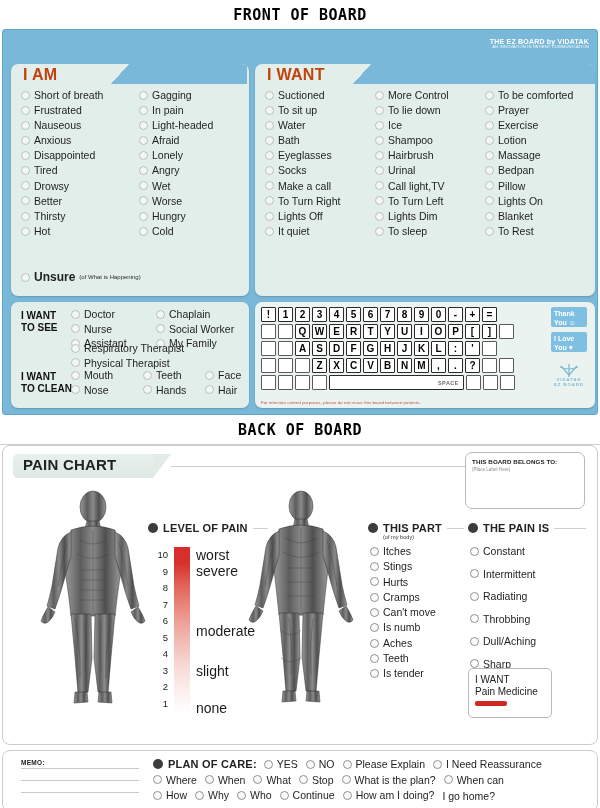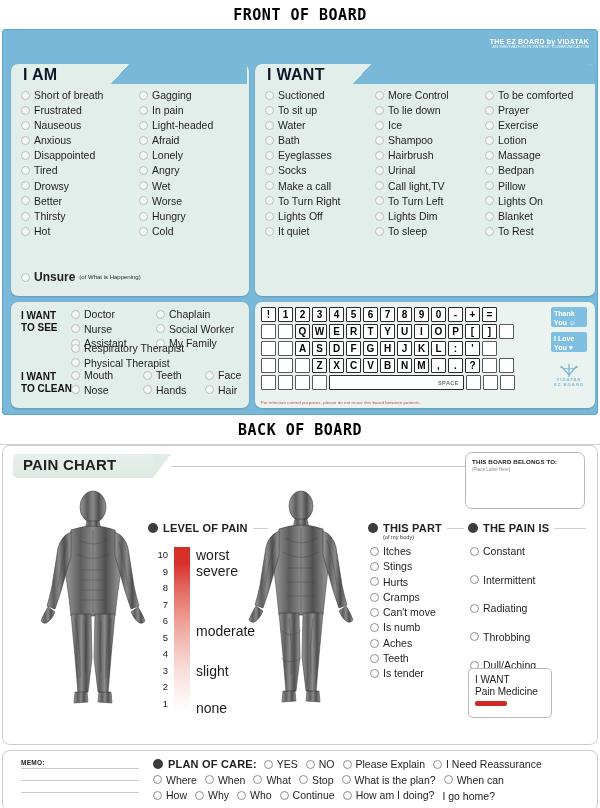--- a/index.html
+++ b/index.html
@@ -53,21 +53,21 @@
   .tab-clip{
     position:absolute;left:0;top:0;height:20px;
     background:#79b8d8;
   }
   .tab-diag{
     position:absolute;top:0;height:20px;width:18px;
     background:linear-gradient(to bottom right, #e2eee9 49.6%, #79b8d8 50.4%);
   }
   .panel-title{
     position:absolute;top:2px;left:12px;
-    font-size:16px;font-weight:bold;color:#0f172a;letter-spacing:.3px;
+    font-size:16px;font-weight:bold;color:#c2410c;letter-spacing:.3px;
   }
 
   
   .opt{display:flex;align-items:center;gap:4px;line-height:1;}
   .radio{
     width:9px;height:9px;border-radius:50%;
     border:1px solid #b9bfbd;background:#f2f7f5;
     flex:0 0 auto;box-sizing:border-box;
   }
   .radio.dark{border:1px solid #8c9390;background:#fbfcfc;}
@@ -182,21 +182,21 @@
   #scale-nums{position:absolute;left:152px;top:547px;width:16px;text-align:right;}
   #scale-nums div{font-size:9.5px;line-height:16.5px;color:#1c1c1c;}
   #scale-bar{
     position:absolute;left:174px;top:547px;width:16px;height:165px;
     background:linear-gradient(to bottom,#d62f2a 0%,#d8312c 10%,#e2655c 24%,#eb9389 40%,#f3bdb6 58%,#f8dcd8 74%,#fcf0ee 88%,#ffffff 100%);
   }
   #scale-words div{position:absolute;font-size:14px;color:#1c1c1c;left:196px;}
 
   
   #list-part{position:absolute;left:370px;top:546px;display:grid;row-gap:4.8px;}
-  #list-pain{position:absolute;left:470px;top:546px;display:grid;row-gap:18px;}
+  #list-pain{position:absolute;left:470px;top:546px;display:grid;row-gap:12px;}
   #med-box{
     position:absolute;left:468px;top:668px;width:82px;height:48px;
     border:1px solid #b9b9b9;border-radius:5px;background:#fff;
   }
   #med-box .mb1{font-size:10px;margin:5px 0 0 6px;}
   #med-box .mb2{font-size:10px;margin:1px 0 0 6px;}
   #med-box .mb3{width:32px;height:5px;background:#cf2a22;border-radius:2px;margin:4px 0 0 6px;}
 
   
   .bottom-strip{

